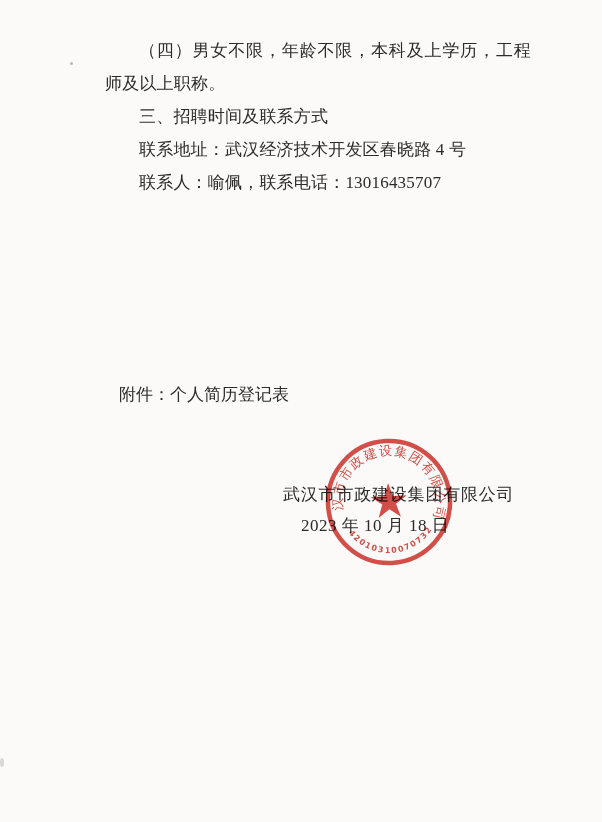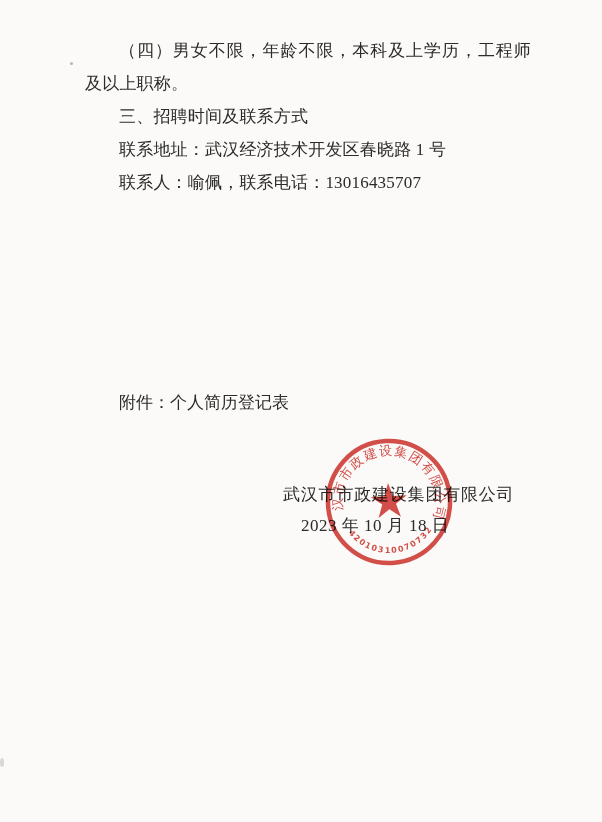--- a/index.html
+++ b/index.html
@@ -17,30 +17,29 @@
   .body-text {
     position: absolute;
     top: 34px;
     left: 85px;
     width: 446px;
     font-size: 17px;
     line-height: 33px;
     letter-spacing: 0.2px;
     text-align: justify;
   }
-  .body-text p { text-indent: 2em; }
+  .body-text p { text-indent: 2em; margin-left: 20px; }
   .attachment-line {
     position: absolute;
     top: 378px;
     left: 85px;
     width: 446px;
     font-size: 17px;
     line-height: 33px;
     text-indent: 2em;
-    margin-top: 8px;
   }
   .signature-company {
     position: absolute;
     top: 483px;
     left: 283px;
     font-size: 17px;
     letter-spacing: 0.8px;
     white-space: nowrap;
   }
   .signature-date {
@@ -70,21 +69,21 @@
   .speck-2 { top: 758px; left: 0px; width: 4px; height: 9px; opacity: .5; }
 </style>
 </head>
 <body>
 
 <div class="paper">
 
   <div class="body-text">
     <p>（四）男女不限，年龄不限，本科及上学历，工程师及以上职称。</p>
     <p>三、招聘时间及联系方式</p>
-    <p>联系地址：武汉经济技术开发区春晓路 1 号</p>
+    <p>联系地址：武汉经济技术开发区春晓路 4 号</p>
     <p>联系人：喻佩，联系电话：13016435707</p>
   </div>
 
   <div class="attachment-line">附件：个人简历登记表</div>
 
   <div class="signature-company">武汉市市政建设集团有限公司</div>
   <div class="signature-date">2023 年 10 月 18 日</div>
 
   <svg class="seal" viewBox="0 0 134 134" xmlns="http://www.w3.org/2000/svg">
     <defs>

